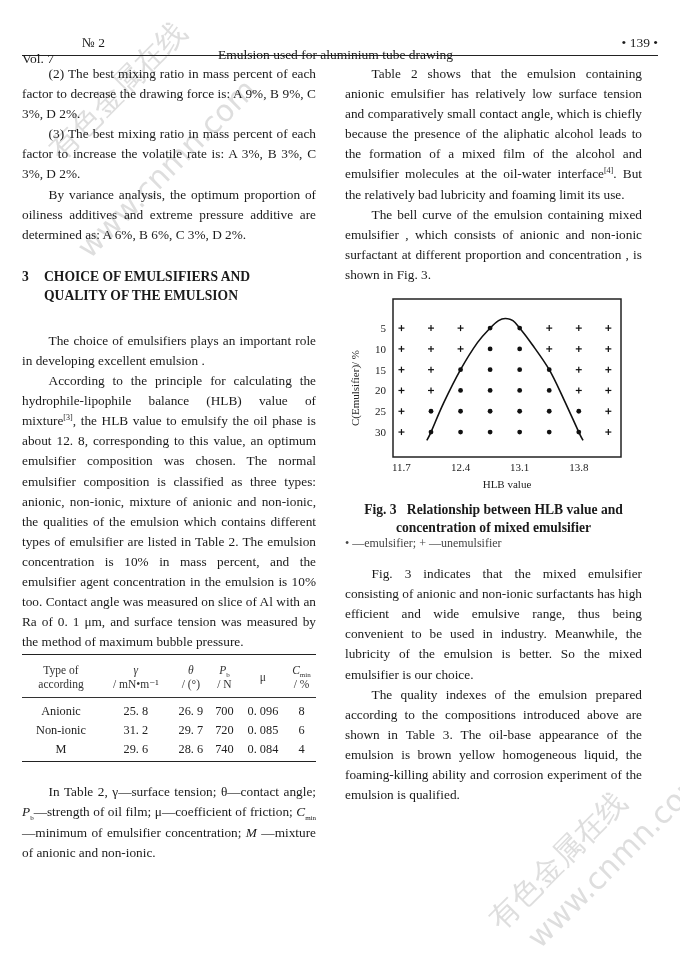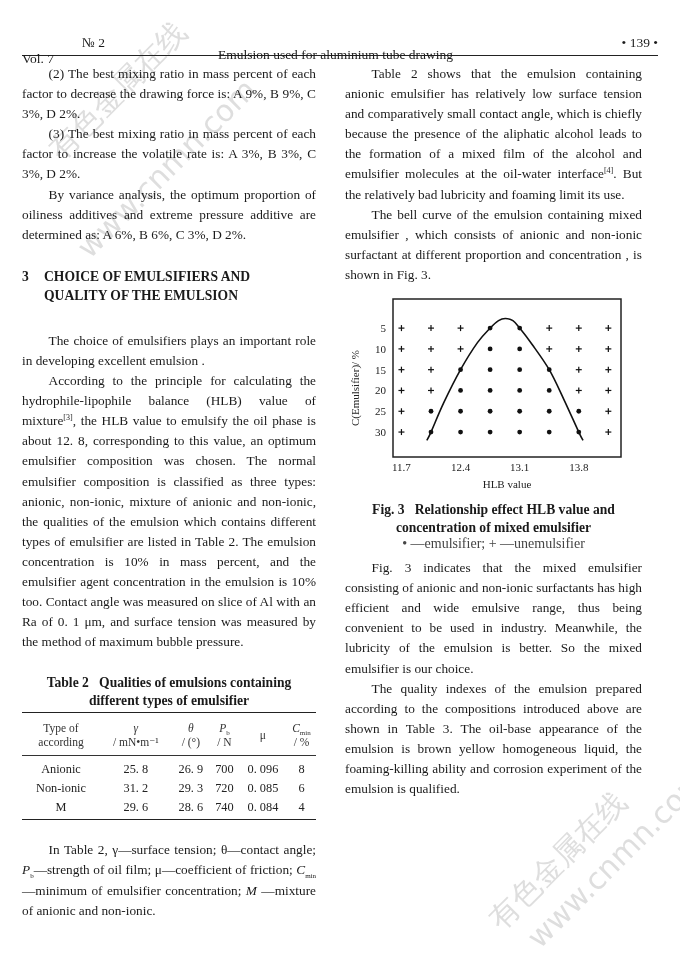--- a/index.html
+++ b/index.html
@@ -27,21 +27,21 @@
   table.qual td { text-align: center; line-height: 19px; padding: 0; color: #222; font-size: 12.3px; }
   table.qual tr.first td { padding-top: 4px; }
   table.qual tr.last td { border-bottom: 1.6px solid #222; padding-bottom: 2px; }
   .legend-note { margin-top: 20px; }
   i.v { font-style: italic; }
   sup { font-size: 8px; line-height: 0; }
   sub { font-size: 7px; line-height: 0; }
   .chart-wrap { position: relative; width: 297px; height: 200px; margin-top: 8px; }
   .fig-caption { font-weight: bold; font-size: 13.6px; line-height: 18px; text-align: center;
                  margin-top: 8px; }
-  .fig-legend { font-size: 14px; text-align: center; line-height: 13px; color: #444; margin-bottom: 8px; }
+  .fig-legend { font-size: 12px; line-height: 13px; color: #444; margin-bottom: 14px; }
   .watermark { position: absolute; color: rgba(160,160,160,0.35); font-size: 30px;
                font-family: "DejaVu Sans", sans-serif; pointer-events: none; transform-origin: left top; }
 </style>
 </head>
 <body>
 
 <div class="watermark" style="left:40px;top:140px;transform:rotate(-45deg);">有色金属在线</div>
 <div class="watermark" style="left:70px;top:240px;transform:rotate(-45deg);">www.cnmn.com</div>
 <div class="watermark" style="left:480px;top:910px;transform:rotate(-45deg);">有色金属在线</div>
 <div class="watermark" style="left:520px;top:930px;transform:rotate(-45deg);">www.cnmn.com</div>
@@ -59,24 +59,20 @@
   <p>By variance analysis, the optimum proportion of oiliness additives and extreme pressure additive are determined as: A 6%, B 6%, C 3%, D 2%.</p>
 
   <div class="section-title">
     <span class="num">3</span>
     <span class="txt">CHOICE OF EMULSIFIERS AND QUALITY OF THE EMULSION</span>
   </div>
 
   <p>The choice of emulsifiers plays an important role in developing excellent emulsion .</p>
   <p><span>According to the principle for calculating the hydrophile-lipophile balance (HLB) value of mixture</span><sup>[3]</sup>, <span>the HLB value to emulsify the oil phase is about 12. 8, corresponding to this value, an optimum emulsifier composition was chosen. The normal emulsifier composition is classified as three types: anionic, non-ionic, mixture of anionic and non-ionic, the qualities of the emulsion which contains different types of emulsifier are listed in Table 2. The emulsion concentration is 10% in mass percent, and the emulsifier agent concentration in the emulsion is 10% too. Contact angle was measured on slice of Al with an Ra of 0. 1 μm, and surface tension was measured by the method of maximum bubble pressure.</span></p>
 
-  <div class="table-caption">
-    <span>Table 2</span>&nbsp;&nbsp;
-    <span>Qualities of emulsions containing different types of emulsifier</span>
-  </div>
   <table class="qual">
     <thead>
       <tr>
         <th><span>Type of</span><br><span>according</span></th>
         <th><i class="v">γ</i><br><span>/ mN•m⁻¹</span></th>
         <th><i class="v">θ</i><br><span>/ (°)</span></th>
         <th><i class="v">P</i><sub>b</sub><br><span>/ N</span></th>
         <th style="vertical-align:middle"><span>μ</span></th>
         <th><i class="v">C</i><sub>min</sub><br><span>/ %</span></th>
       </tr>
@@ -86,21 +82,21 @@
         <td>Anionic</td>
         <td>25. 8</td>
         <td>26. 9</td>
         <td>700</td>
         <td>0. 096</td>
         <td>8</td>
       </tr>
       <tr>
         <td>Non-ionic</td>
         <td>31. 2</td>
-        <td>29. 3</td>
+        <td>29. 7</td>
         <td>720</td>
         <td>0. 085</td>
         <td>6</td>
       </tr>
       <tr class="last">
         <td>M</td>
         <td>29. 6</td>
         <td>28. 6</td>
         <td>740</td>
         <td>0. 084</td>
@@ -249,19 +245,19 @@
         <circle cx="233.7777777777778" cy="139.05263157894737" r="2.4" fill="#111"></circle>
         <g>
           <line x1="260.3333333333333" x2="266.3333333333333" y1="139.05263157894737" y2="139.05263157894737" stroke="#111" stroke-width="1.2"></line>
           <line x1="263.3333333333333" x2="263.3333333333333" y1="136.05263157894737" y2="142.05263157894737" stroke="#111" stroke-width="1.2"></line>
         </g>
         <path d="M81.7777777777778,147.3684210526316 C82.48148148148151,145.98245614035088 83.18518518518526,145.28947368421052 86.00000000000007,139.05263157894737 C88.81481481481488,132.81578947368422 93.7407407407407,120.3421052631579 98.66666666666663,109.94736842105264 C103.59259259259255,99.55263157894738 109.92592592592595,86.73245614035088 115.55555555555559,76.6842105263158 C121.18518518518522,66.63596491228071 127.51851851851848,56.58771929824562 132.4444444444444,49.65789473684211 C137.37037037037032,42.7280701754386 141.59259259259255,38.7780701754386 145.1111111111111,35.10526315789474 C148.62962962962962,31.43245614035088 151.02222222222218,29.214912280701753 153.55555555555551,27.621052631578948 C156.08888888888885,26.027192982456143 157.91851851851848,25.542105263157897 160.31111111111107,25.542105263157897 C162.70370370370367,25.542105263157897 165.51851851851845,26.027192982456143 167.91111111111104,27.621052631578948 C170.30370370370363,29.214912280701753 171.42962962962957,31.085964912280705 174.66666666666663,35.10526315789474 C177.90370370370368,39.12456140350878 182.4074074074074,44.80701754385965 187.33333333333331,51.73684210526316 C192.25925925925924,58.666666666666664 199.01481481481474,67.67543859649123 204.22222222222214,76.6842105263158 C209.42962962962955,85.69298245614036 213.65185185185172,95.39473684210526 218.57777777777767,105.78947368421052 C223.50370370370362,116.18421052631578 230.54074074074074,132.12280701754386 233.7777777777778,139.05263157894737 C237.01481481481486,145.98245614035088 237.29629629629625,145.98245614035088 237.99999999999994,147.3684210526316" fill="none" stroke="#111" stroke-width="1.6"></path>
       </svg>
   </div>
   <div class="fig-caption">
     <span>Fig. 3</span>&nbsp;&nbsp;
-    <span>Relationship effect HLB value and concentration of mixed emulsifier</span>
+    <span>Relationship between HLB value and concentration of mixed emulsifier</span>
   </div>
   <div class="fig-legend">• —emulsifier;  +  —unemulsifier</div>
 
   <p>Fig. 3 indicates that the mixed emulsifier consisting of anionic and non-ionic surfactants has high efficient and wide emulsive range, thus being convenient to be used in industry. Meanwhile, the lubricity of the emulsion is better. So the mixed emulsifier is our choice.</p>
   <p>The quality indexes of the emulsion prepared according to the compositions introduced above are shown in Table 3. The oil-base appearance of the emulsion is brown yellow homogeneous liquid, the foaming-killing ability and corrosion experiment of the emulsion is qualified.</p>
 </div>
 
 </body></html>

